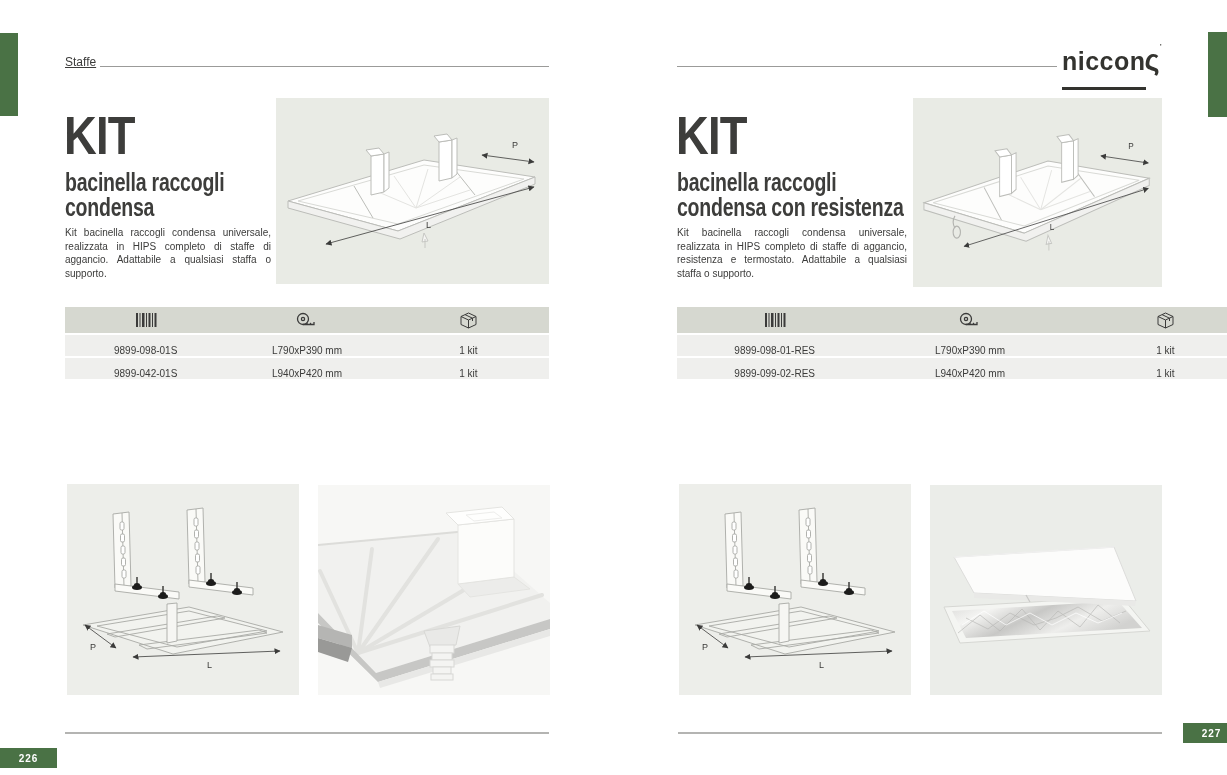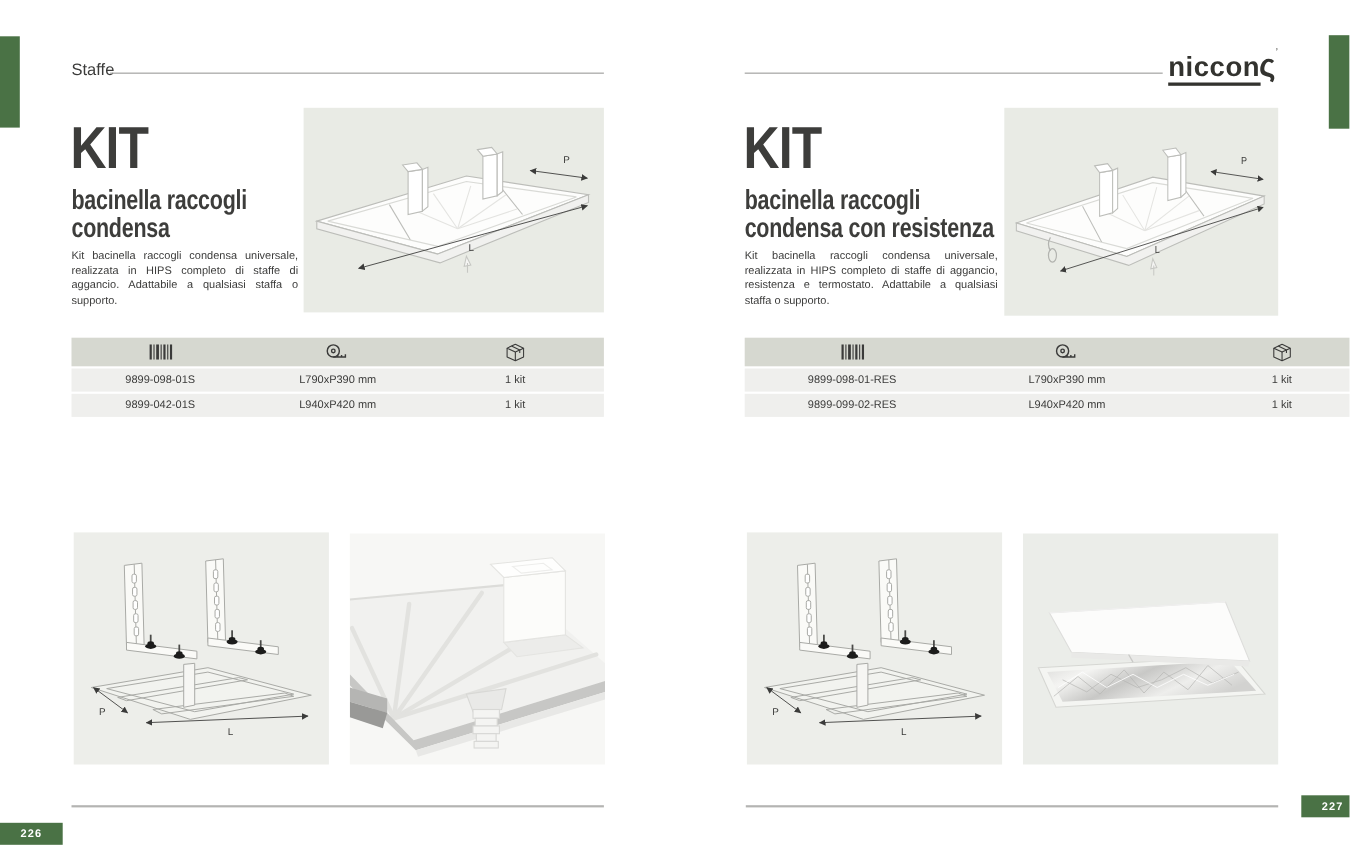--- a/index.html
+++ b/index.html
@@ -1,36 +1,36 @@
 <!DOCTYPE html>
 <html><head>
 <meta charset="utf-8">
 <style>
   html,body{margin:0;padding:0;background:#ffffff;}
   .sheet{position:relative;width:1227px;height:775px;background:#ffffff;overflow:hidden;
          font-family:"Liberation Sans",sans-serif;color:#3b3b3a;}
   .green-strip{position:absolute;background:#4a7245;}
-  .section-label{position:absolute;font-size:15px;color:#3b3b3a;}
+  .section-label{position:absolute;font-size:12px;color:#3b3b3a;text-decoration:underline;}
   .rule{position:absolute;height:1px;background:#9b9b99;}
   .footer-rule{position:absolute;height:2px;background:#b4b4b2;}
   .kit-title{position:absolute;font-size:54px;font-weight:bold;color:#3d3d3b;line-height:0.94;
              letter-spacing:-1px;transform:scaleX(0.84);transform-origin:0 0;}
   .kit-subtitle{position:absolute;font-size:25px;font-weight:bold;color:#3d3d3b;line-height:1.0;
                 letter-spacing:-0.3px;transform:scaleX(0.78);transform-origin:0 0;white-space:nowrap;}
   .kit-desc{position:absolute;font-size:10px;color:#3b3b3a;line-height:1.35;text-align:justify;}
   .product-image{position:absolute;background:#e9ebe5;}
   .photo-image{position:absolute;}
   .ptable{position:absolute;font-size:10px;color:#3b3b3a;}
   .t-head{height:26px;background:#d6d8d0;display:flex;align-items:center;}
-  .t-row{height:21px;background:#efefed;margin-top:2px;display:flex;align-items:center;}
+  .t-row{height:21px;background:#efefed;margin-top:2px;display:flex;align-items:flex-end;}
   .t-cell{flex:1;display:flex;align-items:center;justify-content:center;text-align:center;}
   .page-num{position:absolute;width:57px;height:20px;background:#4a7245;color:#ffffff;
             font-size:10px;font-weight:bold;letter-spacing:1px;display:flex;align-items:center;justify-content:center;}
   .logo{position:absolute;left:1062px;top:44px;color:#33332f;white-space:nowrap;}
-  .logo-main{font-size:25px;font-weight:bold;letter-spacing:0.5px;border-bottom:3px solid #33332f;padding-bottom:0px;}
+  .logo-main{font-size:25px;font-weight:bold;letter-spacing:0.5px;border-bottom:3px solid #33332f;padding-bottom:12px;}
   .logo-tail{font-size:29px;font-weight:bold;margin-left:-1px;}
   .logo-mark{font-size:9px;vertical-align:top;position:relative;top:-2px;}
   svg{display:block;}
   svg text{font-family:"Liberation Sans",sans-serif;}
 </style>
 </head>
 <body>
 
 <div class="sheet">
 

